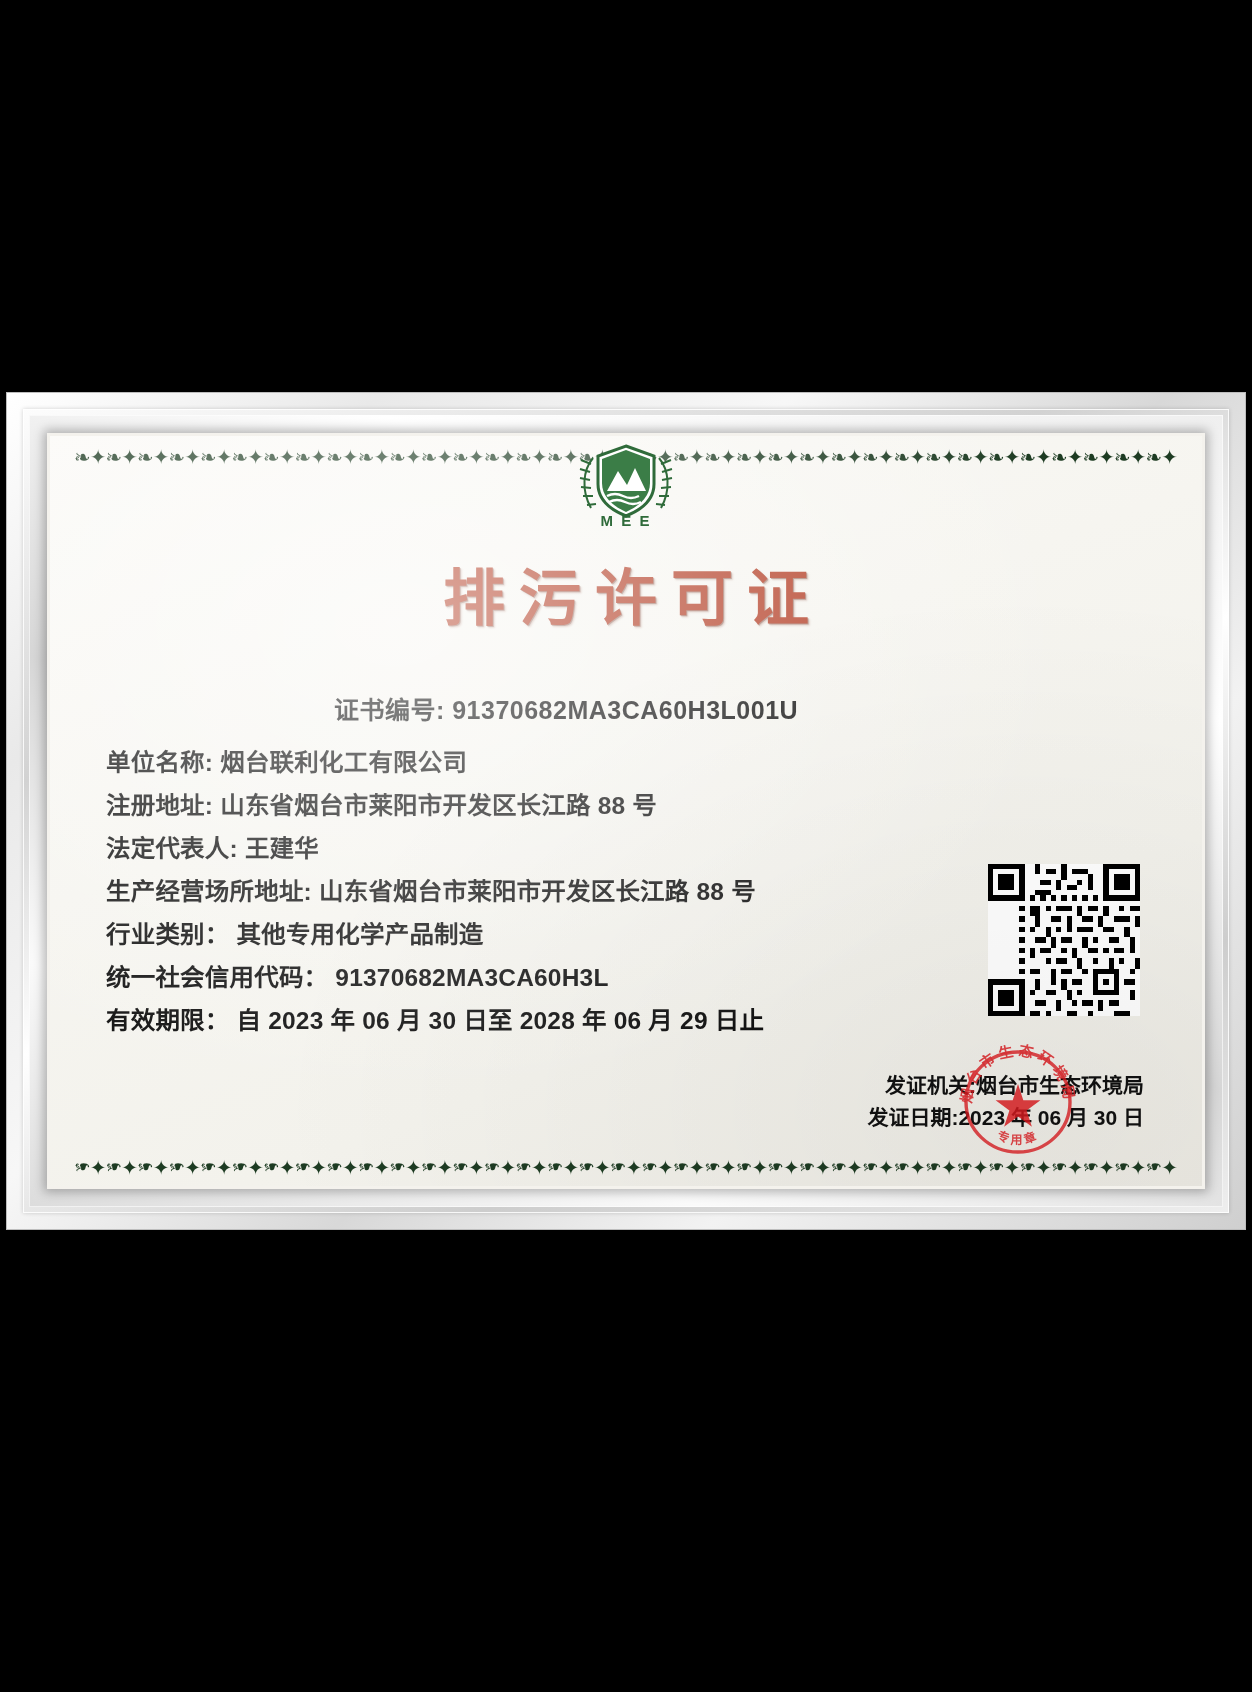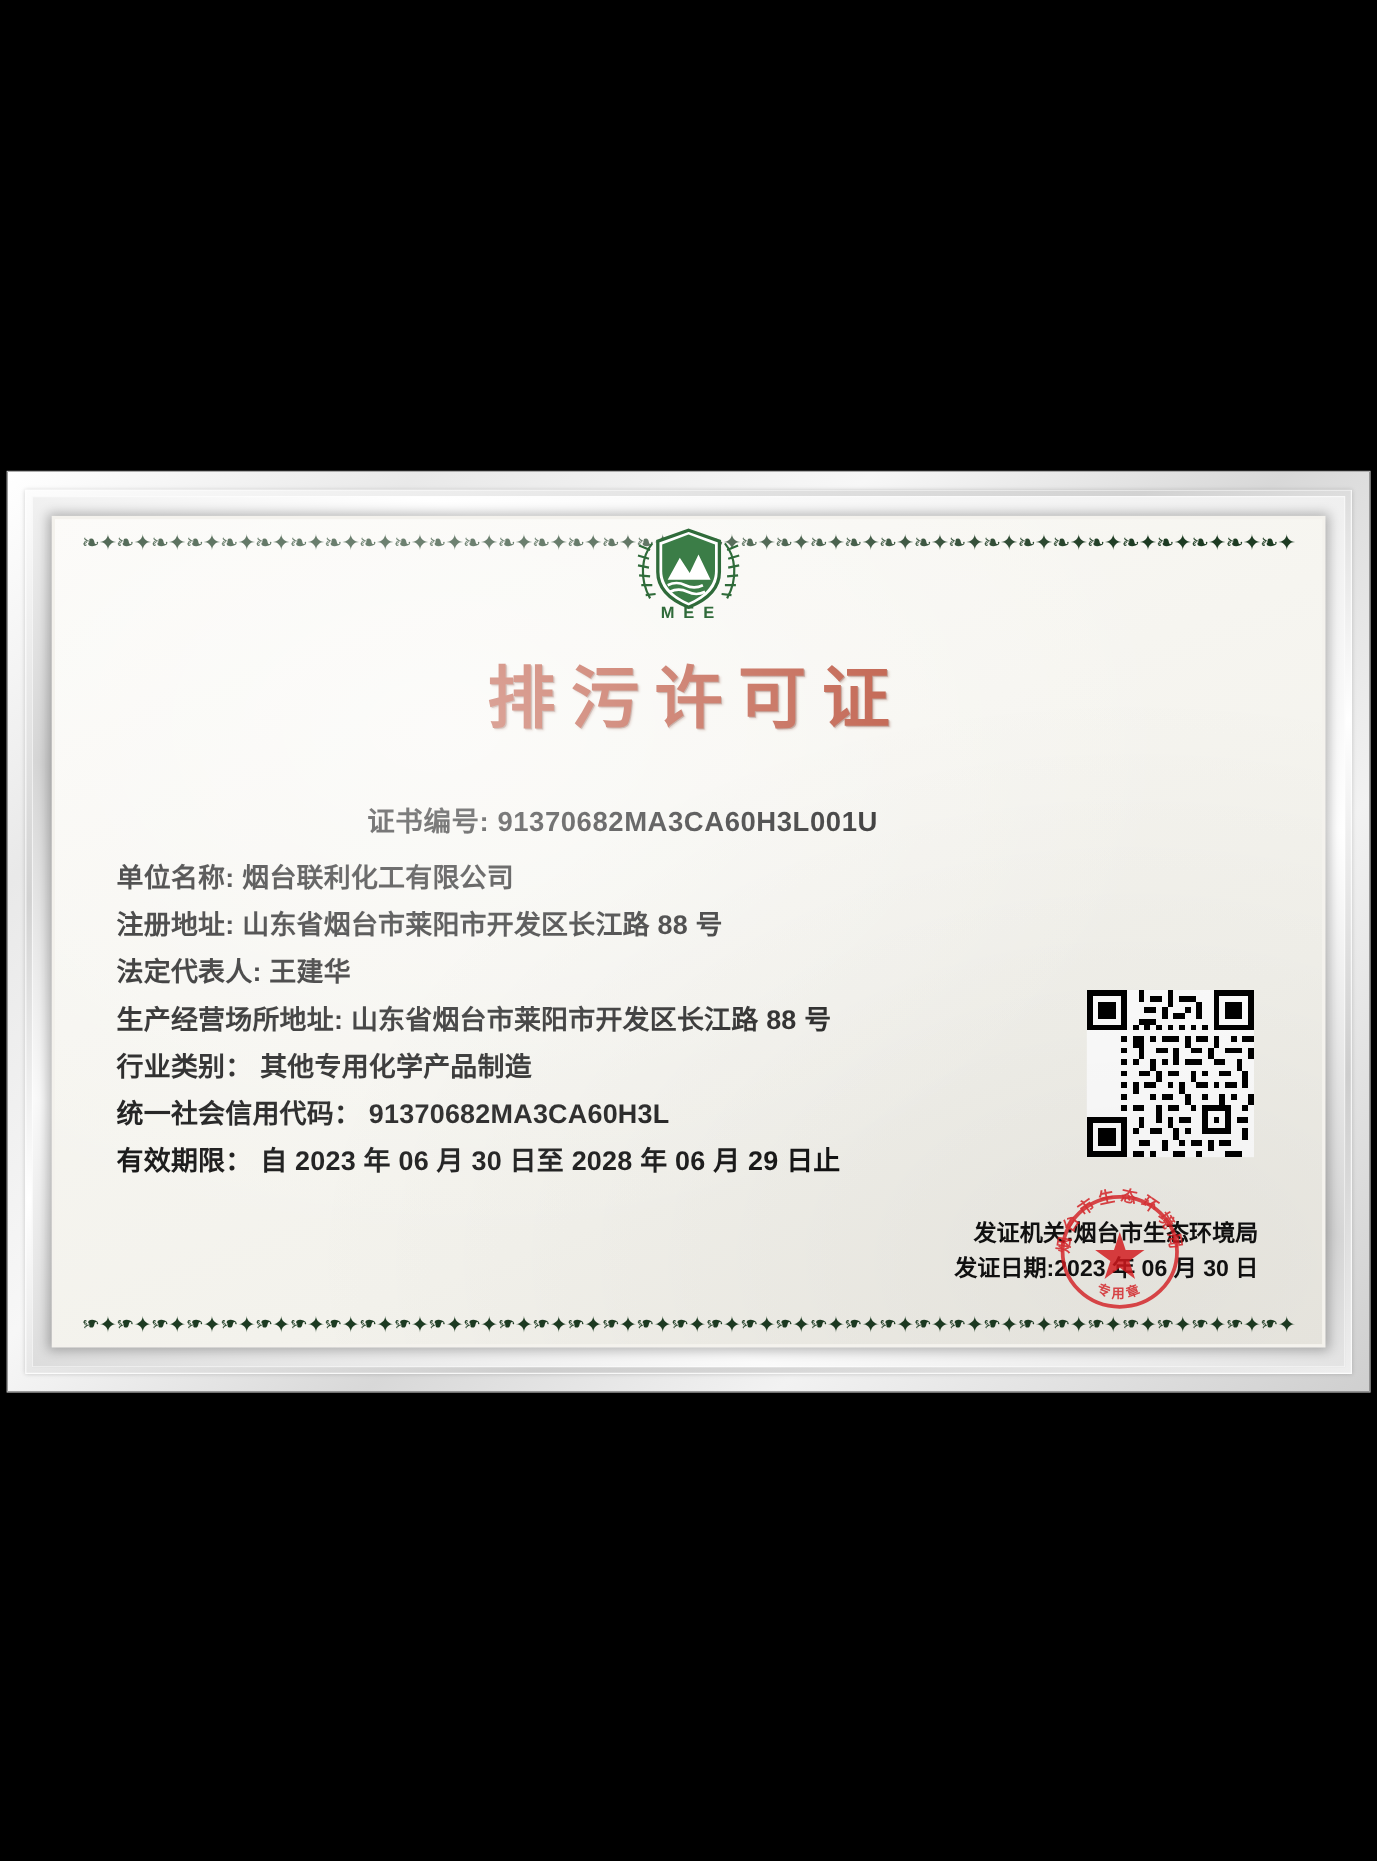--- a/index.html
+++ b/index.html
@@ -19,21 +19,20 @@
   .frame-outer {
     position: absolute;
     left: 6px;
     top: 392px;
     width: 1240px;
     height: 838px;
     background:
       linear-gradient(135deg, #ffffff 0%, #e9e9e9 18%, #f7f7f7 38%, #d8d8d8 56%, #f2f2f2 74%, #cfcfcf 100%);
     box-sizing: border-box;
     border: 1px solid #bdbdbd;
-    margin-top: 36px;
   }
   .frame-bevel1 {
     position: absolute;
     left: 16px; top: 16px; right: 16px; bottom: 16px;
     background:
       linear-gradient(160deg, #fdfdfd 0%, #d2d2d2 30%, #ffffff 52%, #cdcdcd 78%, #eeeeee 100%);
     box-shadow:
       inset 0 0 0 1px rgba(255,255,255,0.85),
       0 0 4px rgba(0,0,0,0.18);
   }

